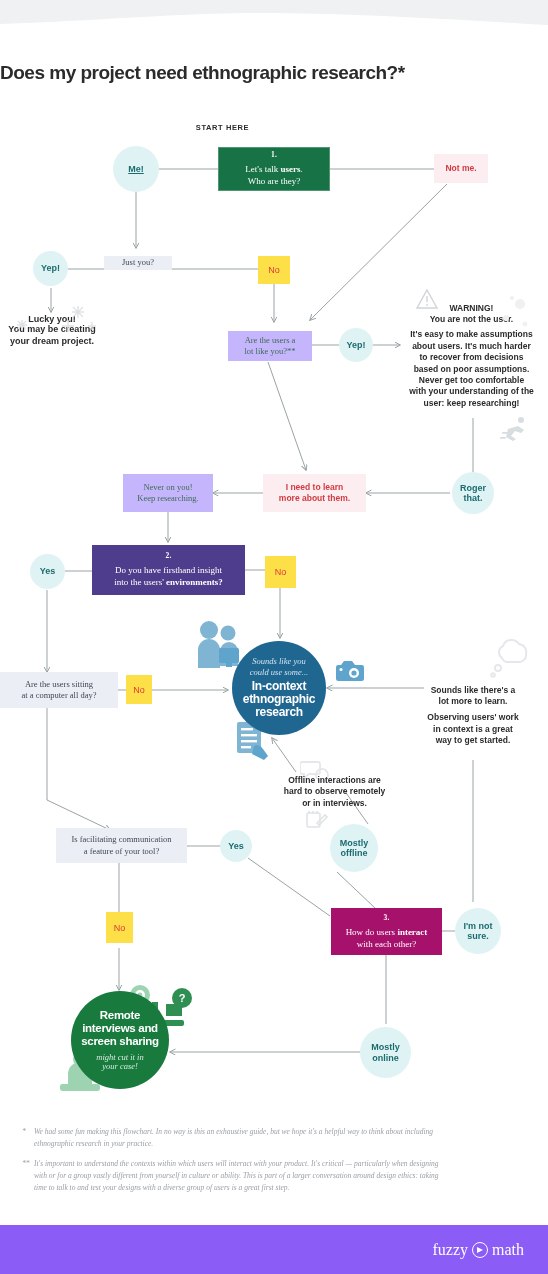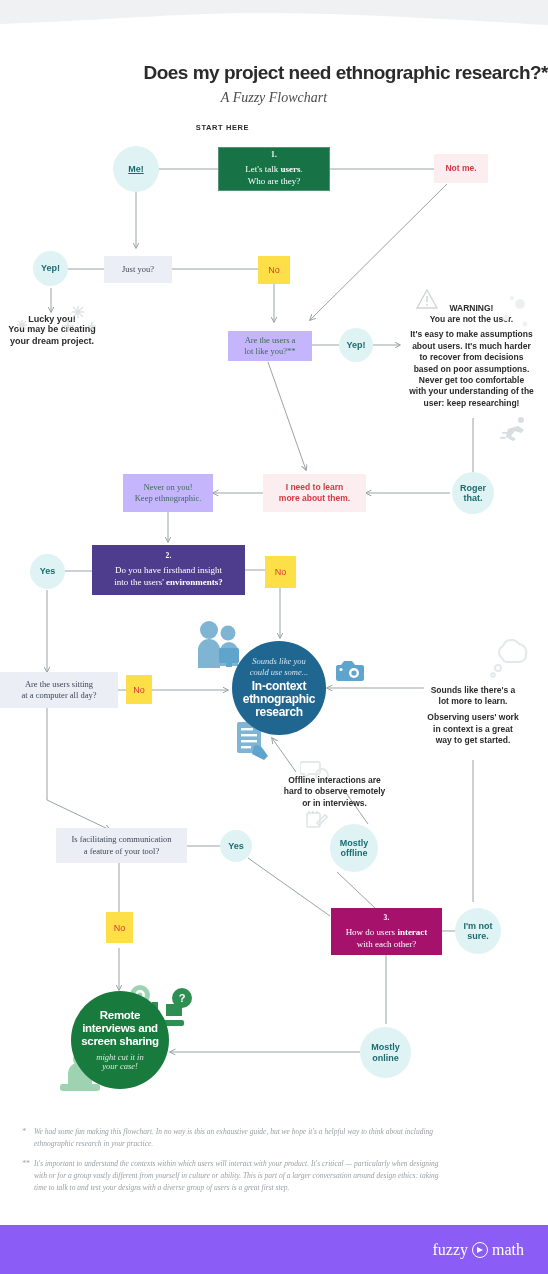--- a/index.html
+++ b/index.html
@@ -11,21 +11,21 @@
     overflow:hidden;
   }
   #stage { position:relative; width:548px; height:1274px; background:#fff; }
 
   
   .topwave { position:absolute; left:0; top:0; width:548px; height:40px; }
 
   
   .title {
     position:absolute; left:0; top:62px; width:548px;
-    text-align:right;
+    text-align:left;
     font-size:19px; font-weight:bold; letter-spacing:-0.5px;
     color:#2b2b2b;
   }
   .subtitle {
     position:absolute; left:0; top:90px; width:548px;
     text-align:center;
     font-family:"Liberation Serif", serif;
     font-style:italic; font-size:14px; color:#4c4c4c;
   }
   .starthere {
@@ -131,21 +131,20 @@
 </head>
 <body>
 
 <div id="stage">
 
   <svg class="topwave" viewBox="0 0 548 40" preserveAspectRatio="none">
     <path d="M0,0 L548,0 L548,25 C430,18 360,14 274,13 C190,12 110,20 0,24 Z" fill="#eff1f2"></path>
   </svg>
 
   <div class="title">Does my project need ethnographic research?*</div>
-  <div class="subtitle">A Fuzzy Flowchart</div>
   <div class="starthere">START HERE</div>
 
   <svg id="links" viewBox="0 0 548 1274">
     <defs>
       <marker id="ar" markerWidth="7" markerHeight="7" refX="5.5" refY="3" orient="auto">
         <path d="M0,0 L6,3 L0,6" fill="none" stroke="#9aa3a6" stroke-width="1"></path>
       </marker>
     </defs>
     <g stroke="#9aa3a6" stroke-width="1" fill="none">
 
@@ -221,21 +220,21 @@
   <div class="node box-green-hero" style="left:218px;top:147px;width:112px;height:44px;">
     <div class="hero-num">1.</div>
     <div class="hero-l1"><span>Let's talk </span><b>users</b><span>.</span></div>
     <div class="hero-l2">Who are they?</div>
   </div>
 
   <div class="node box-pink" style="left:434px;top:154px;width:54px;height:29px;">Not me.</div>
 
   <div class="node circ-teal" style="left:33px;top:251px;width:35px;height:35px;">Yep!</div>
 
-  <div class="node box-lav" style="left:104px;top:256px;width:68px;height:27px;">
+  <div class="node box-lav" style="left:104px;top:256px;width:68px;height:14px;">
     <span>Just you?</span>
   </div>
 
   <div class="node box-pink-sm" style="left:258px;top:256px;width:32px;height:28px;">No</div>
 
   <div class="lucky" style="left:0px;top:314px;width:104px;">
     <div class="hd">Lucky you!</div>
     <div class="bd">You may be creating</div>
     <div class="bd">your dream project.</div>
   </div>
@@ -300,21 +299,21 @@
   <div class="node box-pink" style="left:263px;top:474px;width:103px;height:38px;">
     <div>
       <div>I need to learn</div>
       <div>more about them.</div>
     </div>
   </div>
 
   <div class="node box-mint" style="left:123px;top:474px;width:90px;height:38px;">
     <div>
       <div>Never on you!</div>
-      <div>Keep ethnographic.</div>
+      <div>Keep researching.</div>
     </div>
   </div>
 
   <div class="node box-purple-hero" style="left:92px;top:545px;width:153px;height:50px;">
     <div class="hero-num">2.</div>
     <div class="hero-l1">Do you have firsthand insight</div>
     <div class="hero-l2"><span>into the users' </span><b>environments?</b></div>
   </div>
 
   <div class="node circ-teal" style="left:30px;top:554px;width:35px;height:35px;">Yes</div>

